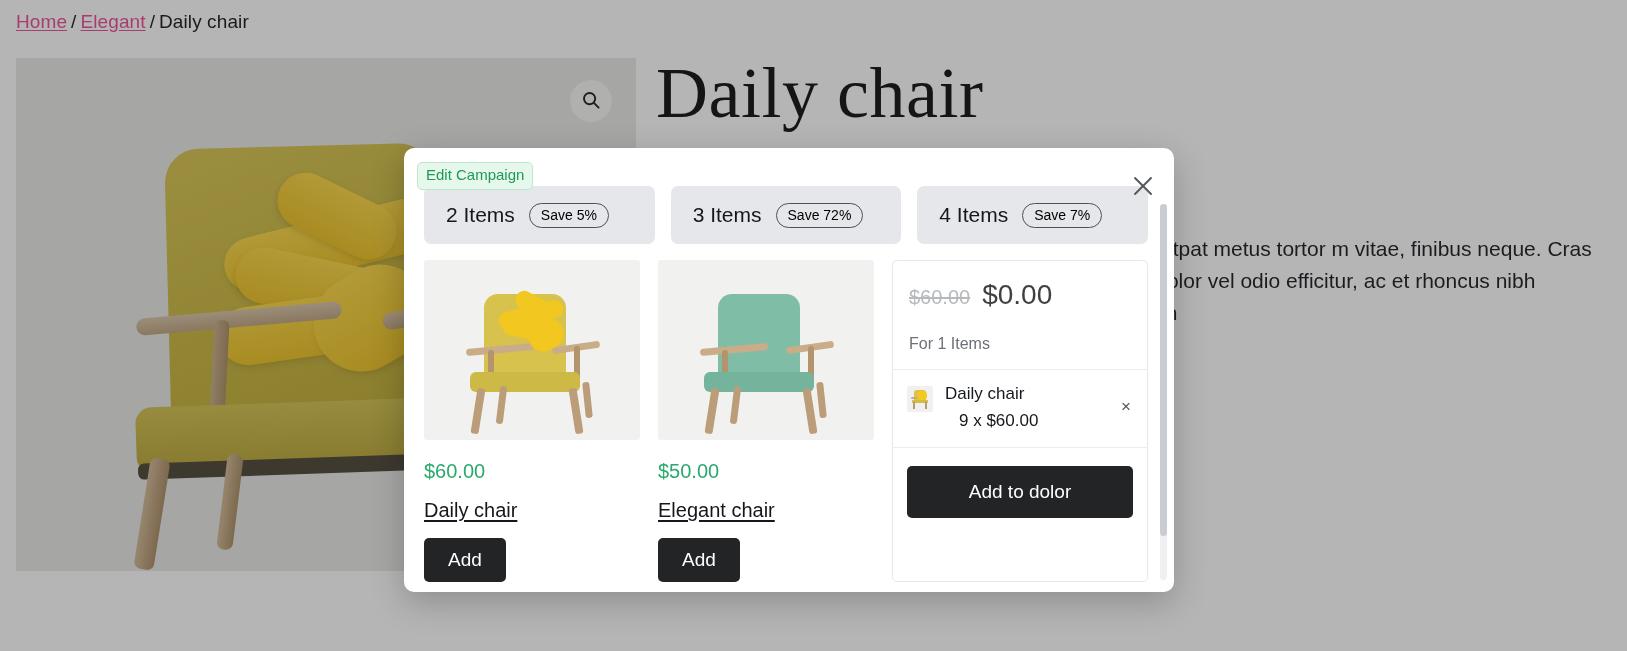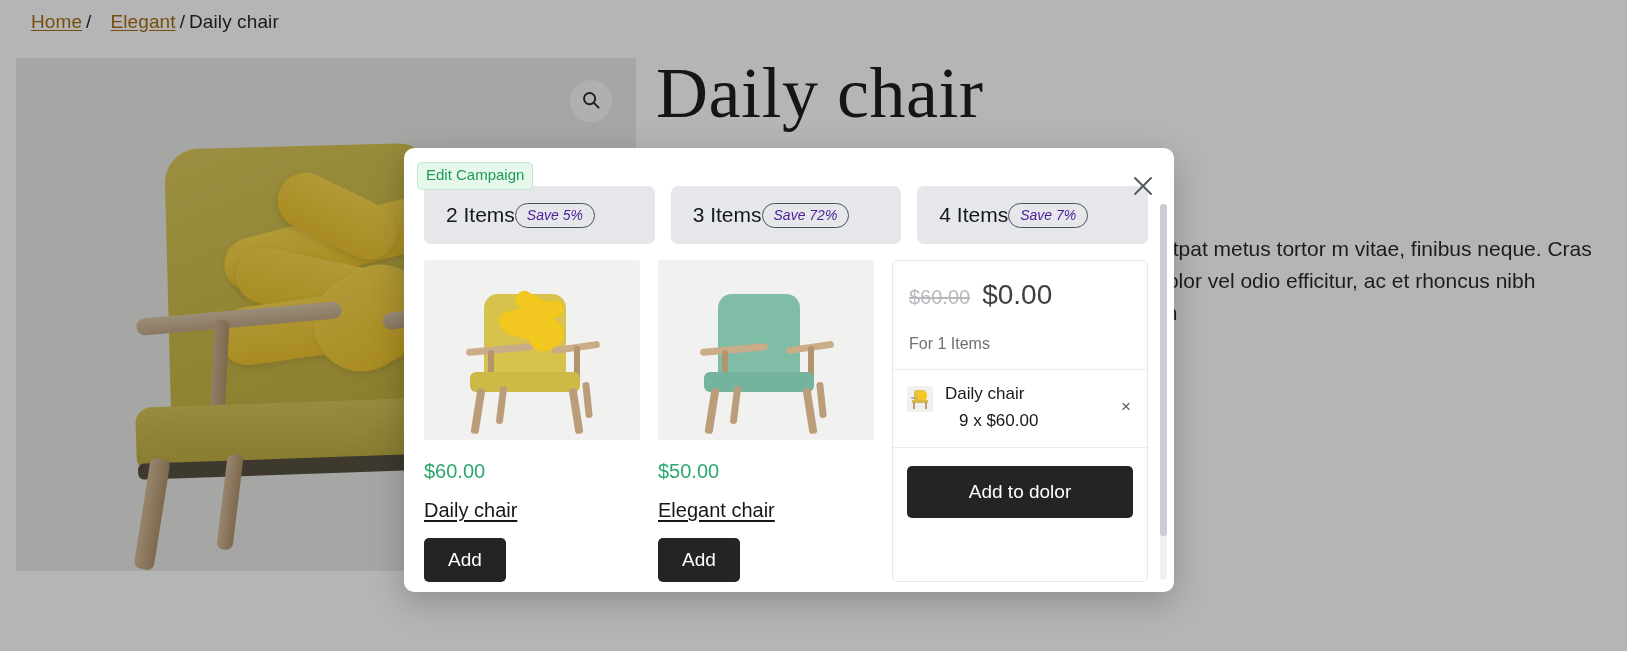--- a/index.html
+++ b/index.html
@@ -22,24 +22,23 @@
   .breadcrumb {
     position: absolute;
     left: 16px;
     top: 11px;
     font-size: 19px;
     color: #111418;
     letter-spacing: .1px;
     white-space: nowrap;
   }
   .breadcrumb a {
-    color: #a16207;
+    color: #ec4899;
     text-decoration: underline;
     text-underline-offset: 2px;
-    margin-left: 15px;
   }
   .breadcrumb .sep { padding: 0 4px; color: #111418; }
   .breadcrumb .current { color: #111418; }
 
   .hero {
     position: absolute;
     left: 16px;
     top: 58px;
     width: 620px;
     height: 513px;
@@ -224,33 +223,33 @@
     margin-top: 4px;
   }
   .tier {
     flex: 1;
     background: #e5e7eb;
     border-radius: 7px;
     height: 58px;
     display: flex;
     align-items: center;
     padding-left: 22px;
+    gap: 14px;
     cursor: pointer;
     border: none;
   }
   .tier-label { font-size: 21px; color: #14171b; }
   .tier-pill {
     border: 1px solid #4c5158;
     border-radius: 999px;
     font-size: 14px;
-    color: #4c1d95;
+    color: #000000;
     padding: 3px 11px 4px;
     background: transparent;
     white-space: nowrap;
-    font-style: italic;
   }
 
   .body-row {
     display: flex;
     gap: 18px;
     margin-top: 16px;
   }
 
   .pcard { width: 216px; }
   .pcard-img {

